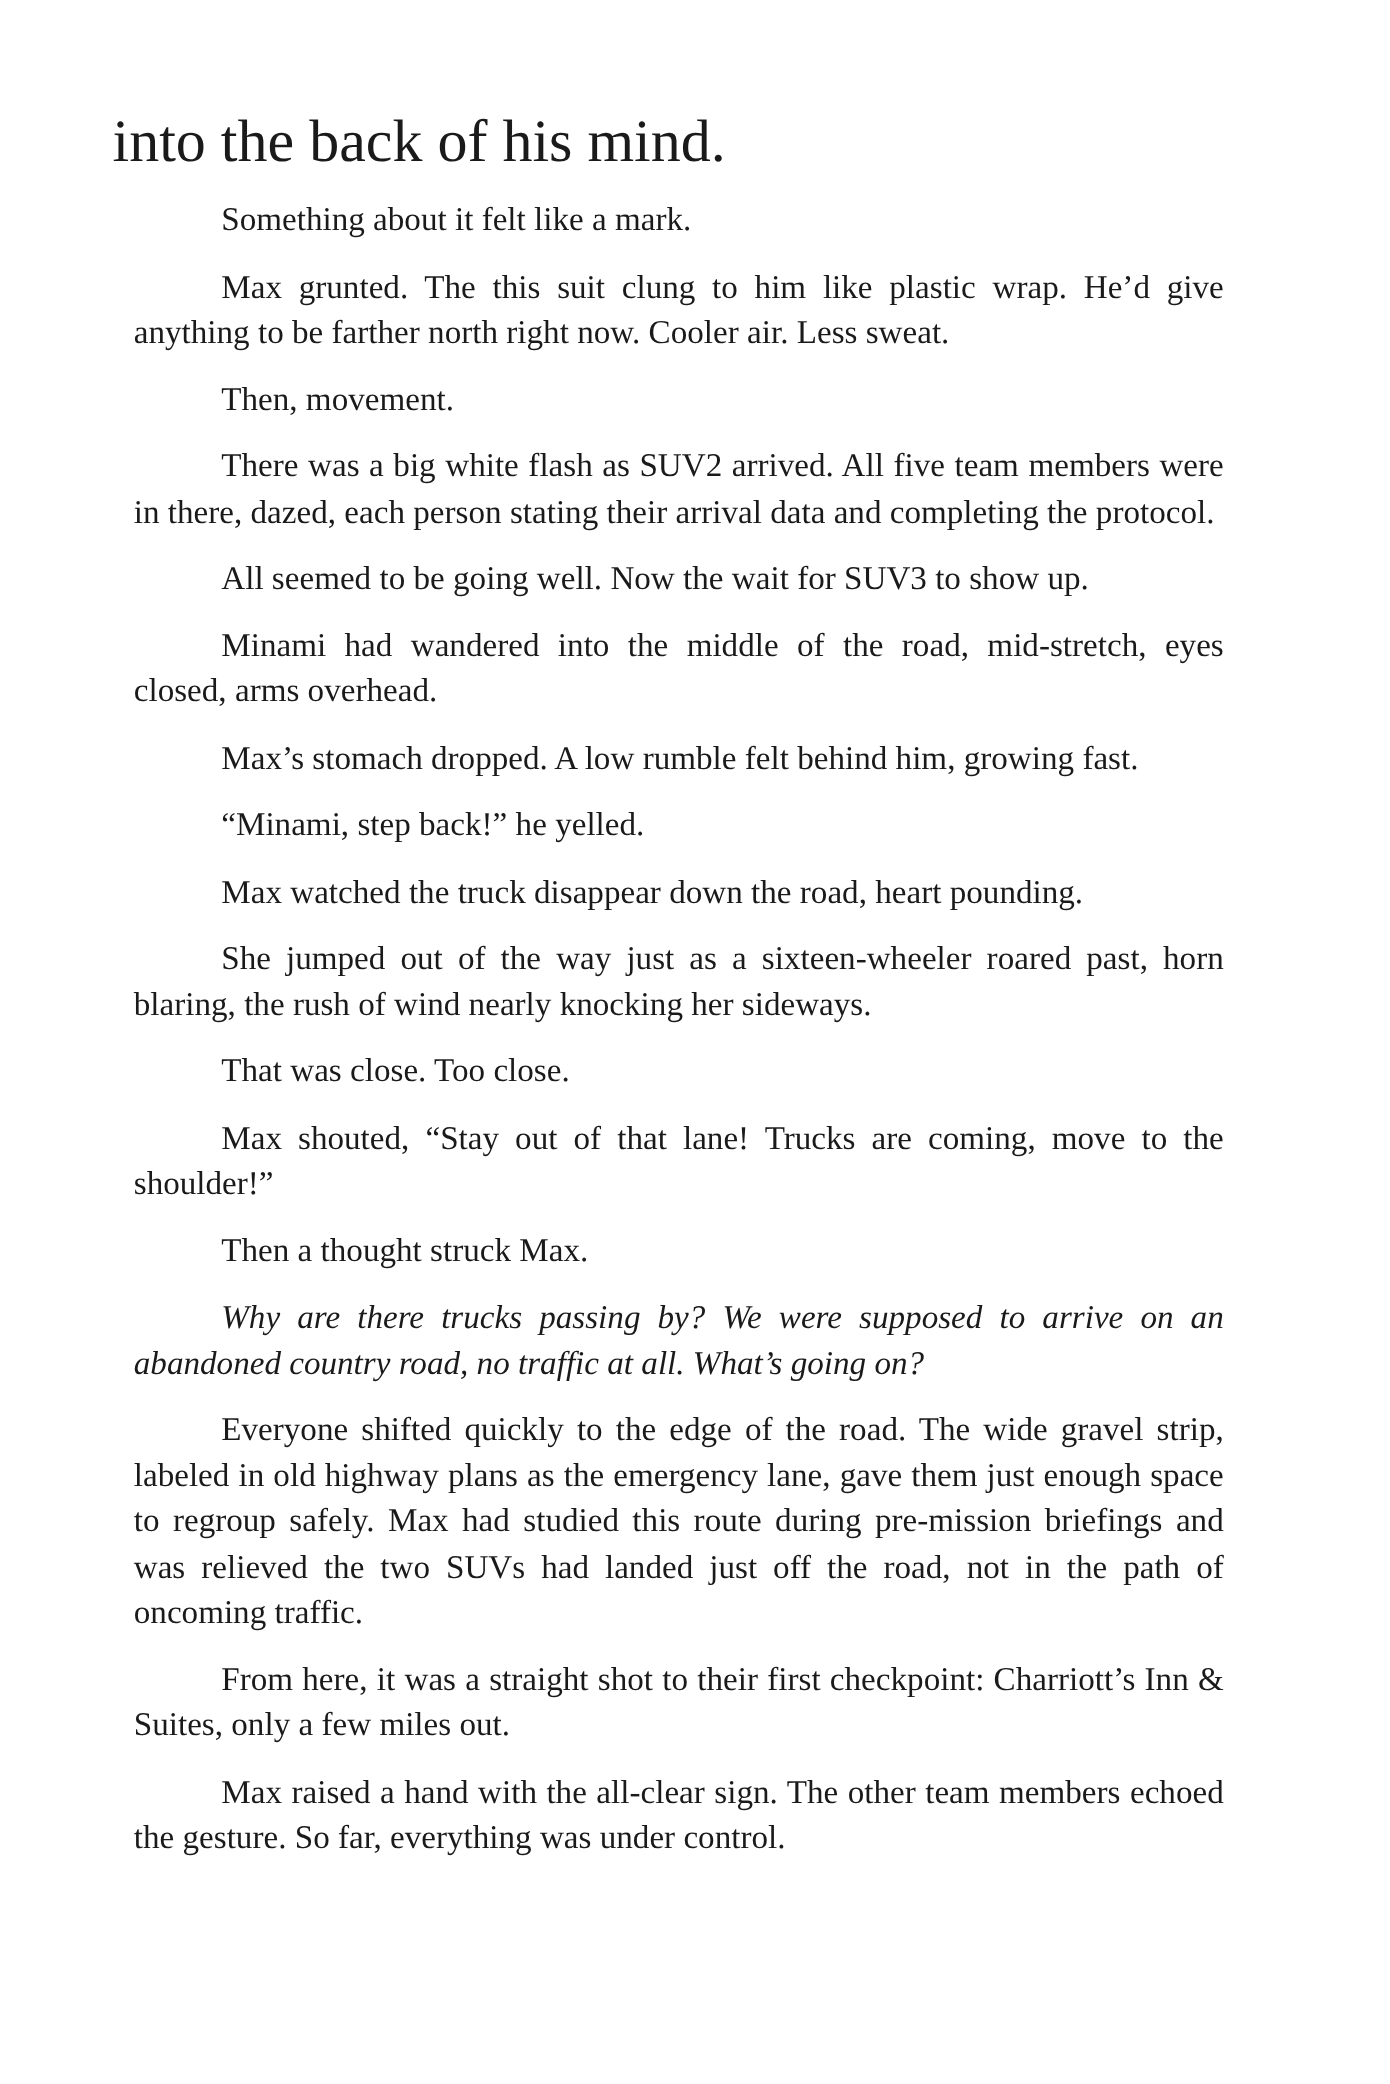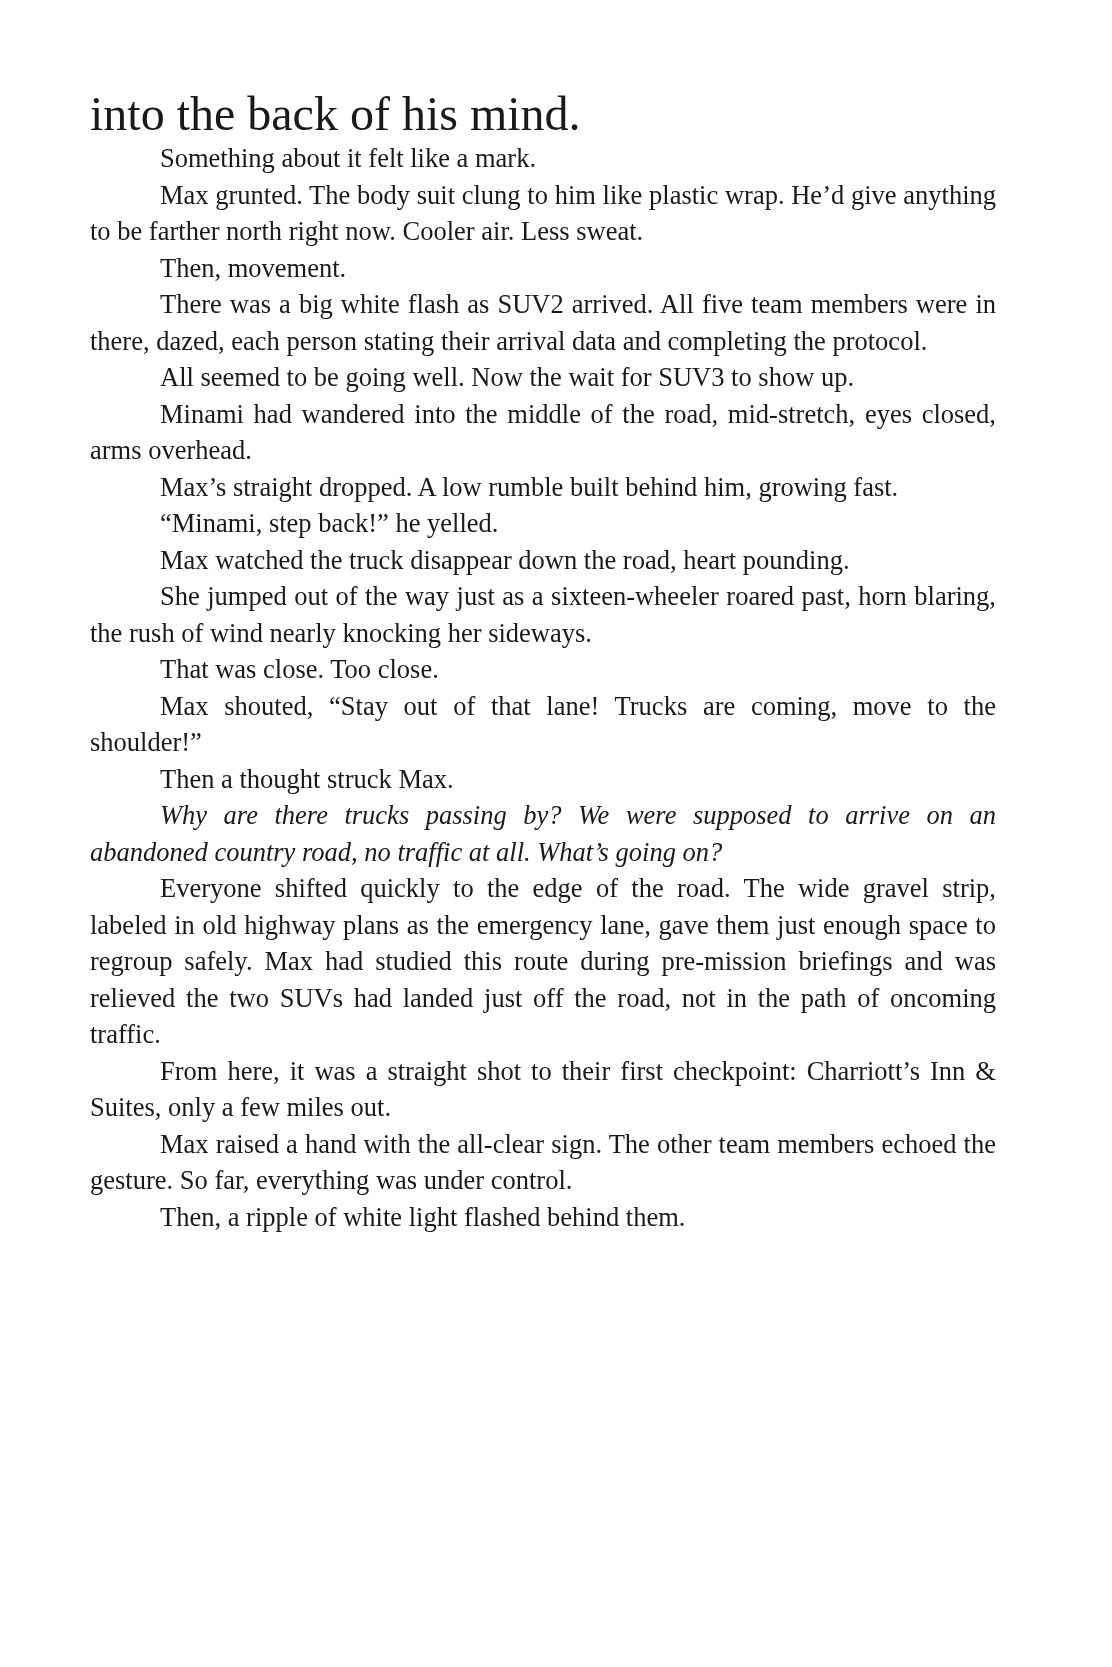--- a/index.html
+++ b/index.html
@@ -7,42 +7,41 @@
     .page {
       position: absolute; left: 90px; top: 88px; width: 906px;
       font-family: "DejaVu Serif", "Liberation Serif", serif;
       color: #1a1a1a;
     }
     .lead {
       font-size: 48px; line-height: 52px; margin: 0 0 0 0;
       font-family: "Liberation Serif", "DejaVu Serif", serif;
     }
     .para {
-      font-size: 26.5px; line-height: 36.5px; margin: 0;
+      font-size: 26.5px; line-height: 36.5px; margin: 17px;
       text-align: justify; text-indent: 70px;
       font-family: "Liberation Serif", "DejaVu Serif", serif;
     }
     .para.italic { font-style: italic; }
   </style>
 </head>
 <body>
 
 <div class="page">
   <p class="lead">into the back of his mind.</p>
   <p class="para">Something about it felt like a mark.</p>
-  <p class="para">Max grunted. The body suit clung to him like plastic wrap. He’d give anything to be farther north right now. Cooler air. Less sweat.</p>
+  <p class="para">Max grunted. The this suit clung to him like plastic wrap. He’d give anything to be farther north right now. Cooler air. Less sweat.</p>
   <p class="para">Then, movement.</p>
   <p class="para">There was a big white flash as SUV2 arrived. All five team members were in there, dazed, each person stating their arrival data and completing the protocol.</p>
   <p class="para">All seemed to be going well. Now the wait for SUV3 to show up.</p>
   <p class="para">Minami had wandered into the middle of the road, mid-stretch, eyes closed, arms overhead.</p>
-  <p class="para">Max’s straight dropped. A low rumble built behind him, growing fast.</p>
+  <p class="para">Max’s stomach dropped. A low rumble felt behind him, growing fast.</p>
   <p class="para">“Minami, step back!” he yelled.</p>
   <p class="para">Max watched the truck disappear down the road, heart pounding.</p>
   <p class="para">She jumped out of the way just as a sixteen-wheeler roared past, horn blaring, the rush of wind nearly knocking her sideways.</p>
   <p class="para">That was close. Too close.</p>
   <p class="para">Max shouted, “Stay out of that lane! Trucks are coming, move to the shoulder!”</p>
   <p class="para">Then a thought struck Max.</p>
   <p class="para italic">Why are there trucks passing by? We were supposed to arrive on an abandoned country road, no traffic at all. What’s going on?</p>
   <p class="para">Everyone shifted quickly to the edge of the road. The wide gravel strip, labeled in old highway plans as the emergency lane, gave them just enough space to regroup safely. Max had studied this route during pre-mission briefings and was relieved the two SUVs had landed just off the road, not in the path of oncoming traffic.</p>
   <p class="para">From here, it was a straight shot to their first checkpoint: Charriott’s Inn &amp; Suites, only a few miles out.</p>
   <p class="para">Max raised a hand with the all-clear sign. The other team members echoed the gesture. So far, everything was under control.</p>
-  <p class="para">Then, a ripple of white light flashed behind them.</p>
 </div>
 
 </body></html>

